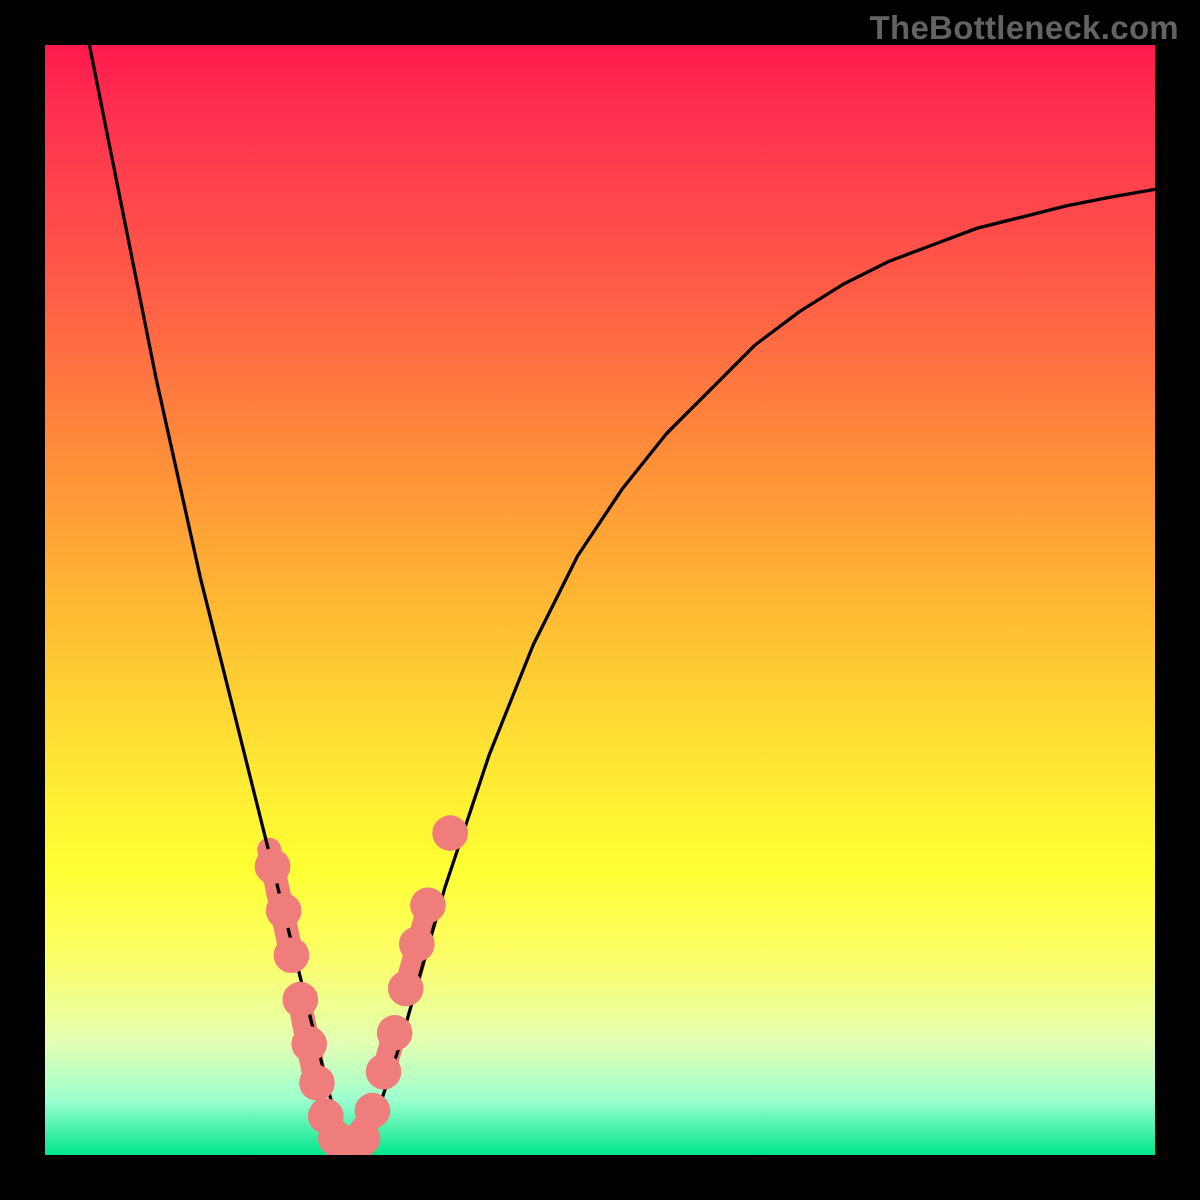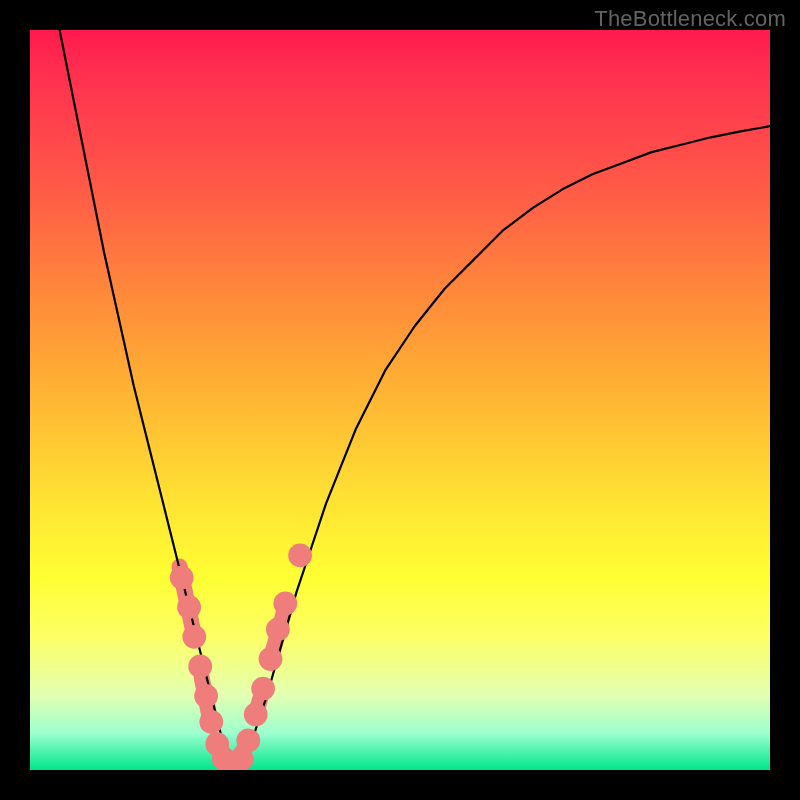--- a/index.html
+++ b/index.html
@@ -30,21 +30,21 @@
       #9dffcf 95%,
       #00e68a 100%
     );
   }
   .watermark {
     position: absolute;
     top: 6px;
     right: 14px;
     color: #636363;
     font-size: 22px;
-    font-weight: 400;
+    font-weight: 700;
     letter-spacing: 0.2px;
     z-index: 20;
   }
   svg.plot {
     position: absolute;
     left: 0;
     top: 0;
     width: 740px;
     height: 740px;
   }

